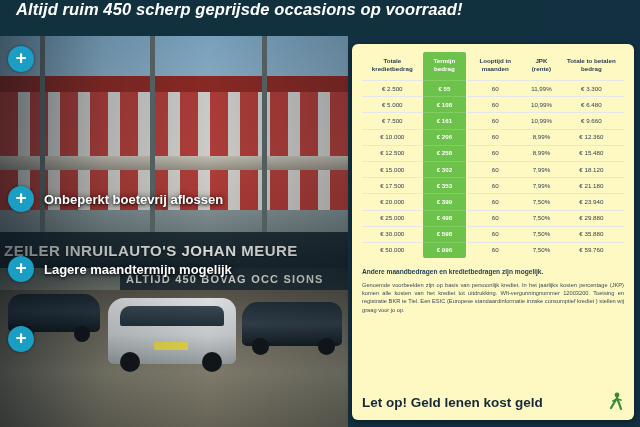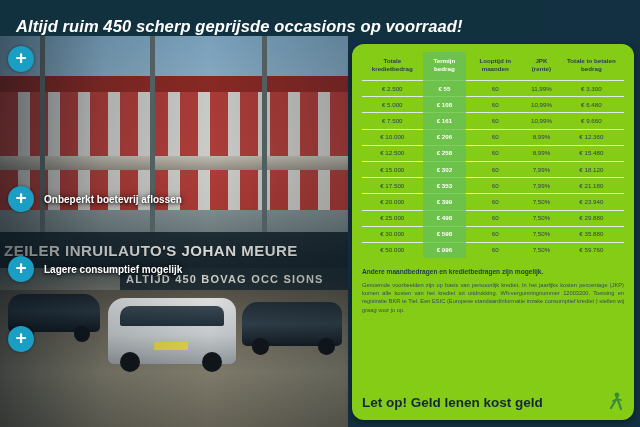--- a/index.html
+++ b/index.html
@@ -13,21 +13,21 @@
     position: relative;
     width: 640px; height: 427px;
     background: #123041;
   }
 
   
   .banner {
     position: absolute; top: 0; left: 0;
     width: 542px; height: 36px;
     background: #12313f;
-    display: flex; align-items: flex-end;
+    display: flex; align-items: flex-start;
   }
   .banner-text {
     color: #ffffff;
     font-size: 16.5px;
     font-weight: bold;
     font-style: italic;
     padding-left: 16px;
     letter-spacing: 0.1px;
     white-space: nowrap;
   }
@@ -155,21 +155,21 @@
     color: #ffffff;
     font-size: 19px;
     font-weight: bold;
     line-height: 24px;
     text-align: center;
     flex: 0 0 auto;
     box-shadow: 0 0 3px rgba(0,0,0,0.5);
   }
   .bullet-text {
     color: #ffffff;
-    font-size: 10px;
+    font-size: 13px;
     font-weight: bold;
     text-shadow: 0 1px 3px rgba(0,0,0,0.85), 0 0 6px rgba(0,0,0,0.7);
     white-space: nowrap;
   }
   .headline-block {
     position: absolute;
     top: 10px; left: 8px;
     width: 340px;
   }
   .headline-row {
@@ -191,22 +191,22 @@
     white-space: nowrap;
     margin-top: 6px;
     margin-left: 36px;
   }
 
   
   .card {
     position: absolute;
     top: 44px; left: 352px;
     width: 282px; height: 376px;
-    background: #84cc16;
-    border-radius: 12px;
+    background: #fef9c3;
+    border-radius: 6px;
     box-shadow: 0 2px 6px rgba(0,0,0,0.4);
     padding: 8px 10px 6px 10px;
     overflow: hidden;
   }
   table.rates {
     width: 100%;
     border-collapse: collapse;
     font-size: 6.2px;
     color: #2d3e50;
   }
@@ -324,21 +324,21 @@
       </div>
     </div>
 
     <div class="bullet-row" style="top:150px; left:8px;">
       <div class="bullet-icon">+</div>
       <div class="bullet-text">Onbeperkt boetevrij aflossen</div>
     </div>
 
     <div class="bullet-row" style="top:220px; left:8px;">
       <div class="bullet-icon">+</div>
-      <div class="bullet-text">Lagere consumptief mogelijk</div>
+      <div class="bullet-text">Lagere maandtermijn mogelijk</div>
     </div>
 
     <div class="bullet-row" style="top:290px; left:8px;">
       <div class="bullet-icon">+</div>
     </div>
   </div>
 
   <div class="card">
 
     <table class="rates">

